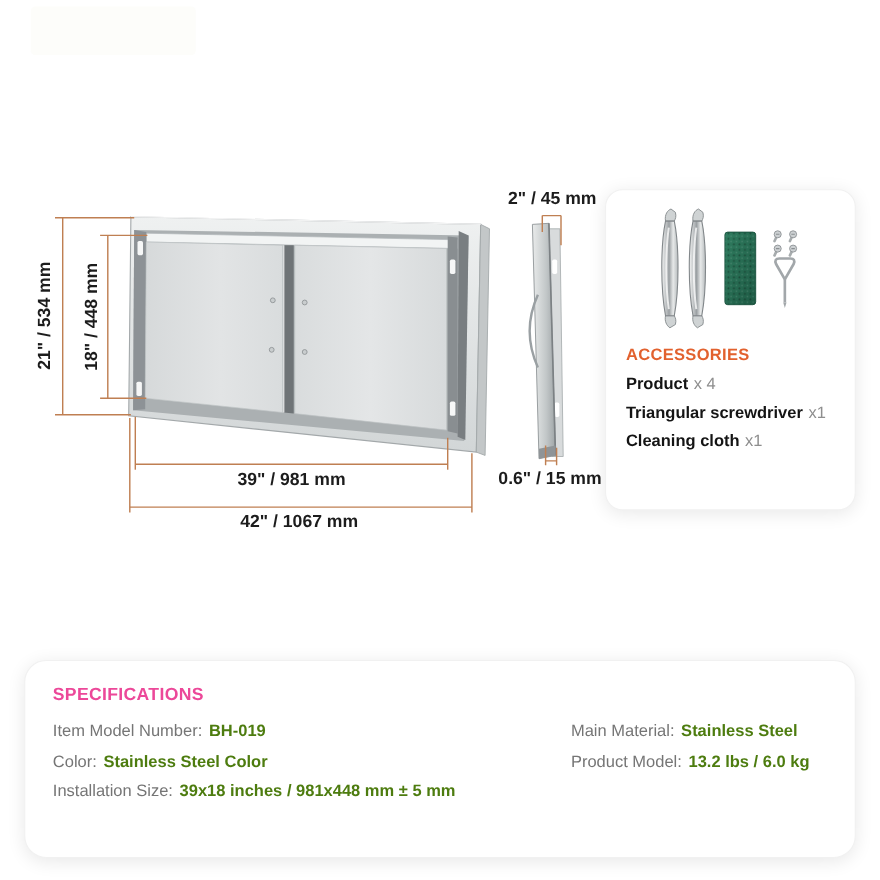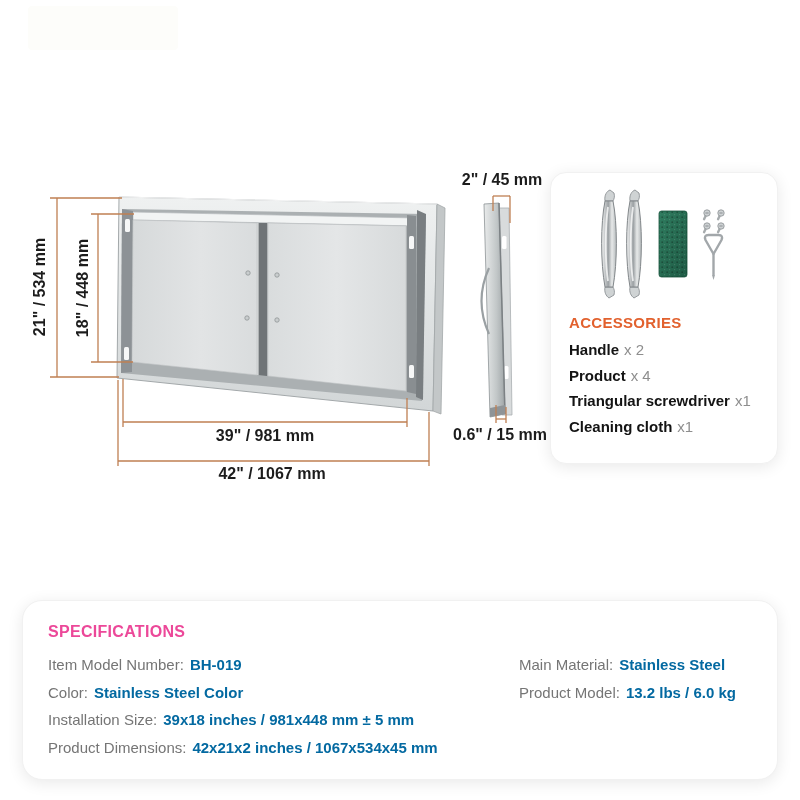--- a/index.html
+++ b/index.html
@@ -29,21 +29,21 @@
   .acc-qty{color:#8e8e8e;margin-left:5px;}
 
   .spec-card{left:22px;top:600px;width:754px;height:178px;border-radius:20px;}
   .spec-title{position:absolute;left:25px;top:22px;font-size:16px;
               font-weight:bold;color:#ec4899;letter-spacing:.3px;}
   .spec-col{position:absolute;top:50px;}
   .spec-col.left{left:25px;}
   .spec-col.right{left:496px;}
   .spec-row{height:27.5px;line-height:27.5px;font-size:15px;white-space:nowrap;}
   .lbl{color:#757575;}
-  .val{color:#0369a1;font-weight:bold;margin-left:6px;}
+  .val{color:#4d7c0f;font-weight:bold;margin-left:6px;}
 </style>
 </head>
 <body>
 
 <div class="watermark"></div>
 
 <svg class="diagram" width="552" height="510" viewBox="0 0 552 510">
   <defs>
     <linearGradient id="frameGrad" x1="0" y1="0" x2="0" y2="1">
       <stop offset="0" stop-color="#eff1f1"></stop>
@@ -195,23 +195,20 @@
     <g fill="none" stroke="#a2a7aa" stroke-width="2.4" stroke-linejoin="round">
       <path d="M 712.5 253 L 704.5 239 Q 702.5 234 707.5 234 L 717.5 234 Q 722.5 234 720.5 239 Z"></path>
       <line x1="712.5" y1="253" x2="712.5" y2="274"></line>
       <path d="M 711 274 L 712.5 279 L 714 274 Z" fill="#a2a7aa" stroke="none"></path>
     </g>
   </svg>
 
   <div class="acc-title">ACCESSORIES</div>
   <div class="acc-list">
     <div class="acc-row">
-      <span class="acc-name">Handle</span><span class="acc-qty">x 2</span>
-    </div>
-    <div class="acc-row">
       <span class="acc-name">Product</span><span class="acc-qty">x 4</span>
     </div>
     <div class="acc-row">
       <span class="acc-name">Triangular screwdriver</span><span class="acc-qty">x1</span>
     </div>
     <div class="acc-row">
       <span class="acc-name">Cleaning cloth</span><span class="acc-qty">x1</span>
     </div>
   </div>
 </div>
@@ -222,23 +219,20 @@
   <div class="spec-col left">
     <div class="spec-row">
       <span class="lbl">Item Model Number:</span><span class="val">BH-019</span>
     </div>
     <div class="spec-row">
       <span class="lbl">Color:</span><span class="val">Stainless Steel Color</span>
     </div>
     <div class="spec-row">
       <span class="lbl">Installation Size:</span><span class="val">39x18 inches / 981x448 mm ± 5 mm</span>
     </div>
-    <div class="spec-row">
-      <span class="lbl">Product Dimensions:</span><span class="val">42x21x2 inches / 1067x534x45 mm</span>
-    </div>
   </div>
 
   <div class="spec-col right">
     <div class="spec-row">
       <span class="lbl">Main Material:</span><span class="val">Stainless Steel</span>
     </div>
     <div class="spec-row">
       <span class="lbl">Product Model:</span><span class="val">13.2 lbs / 6.0 kg</span>
     </div>
   </div>

